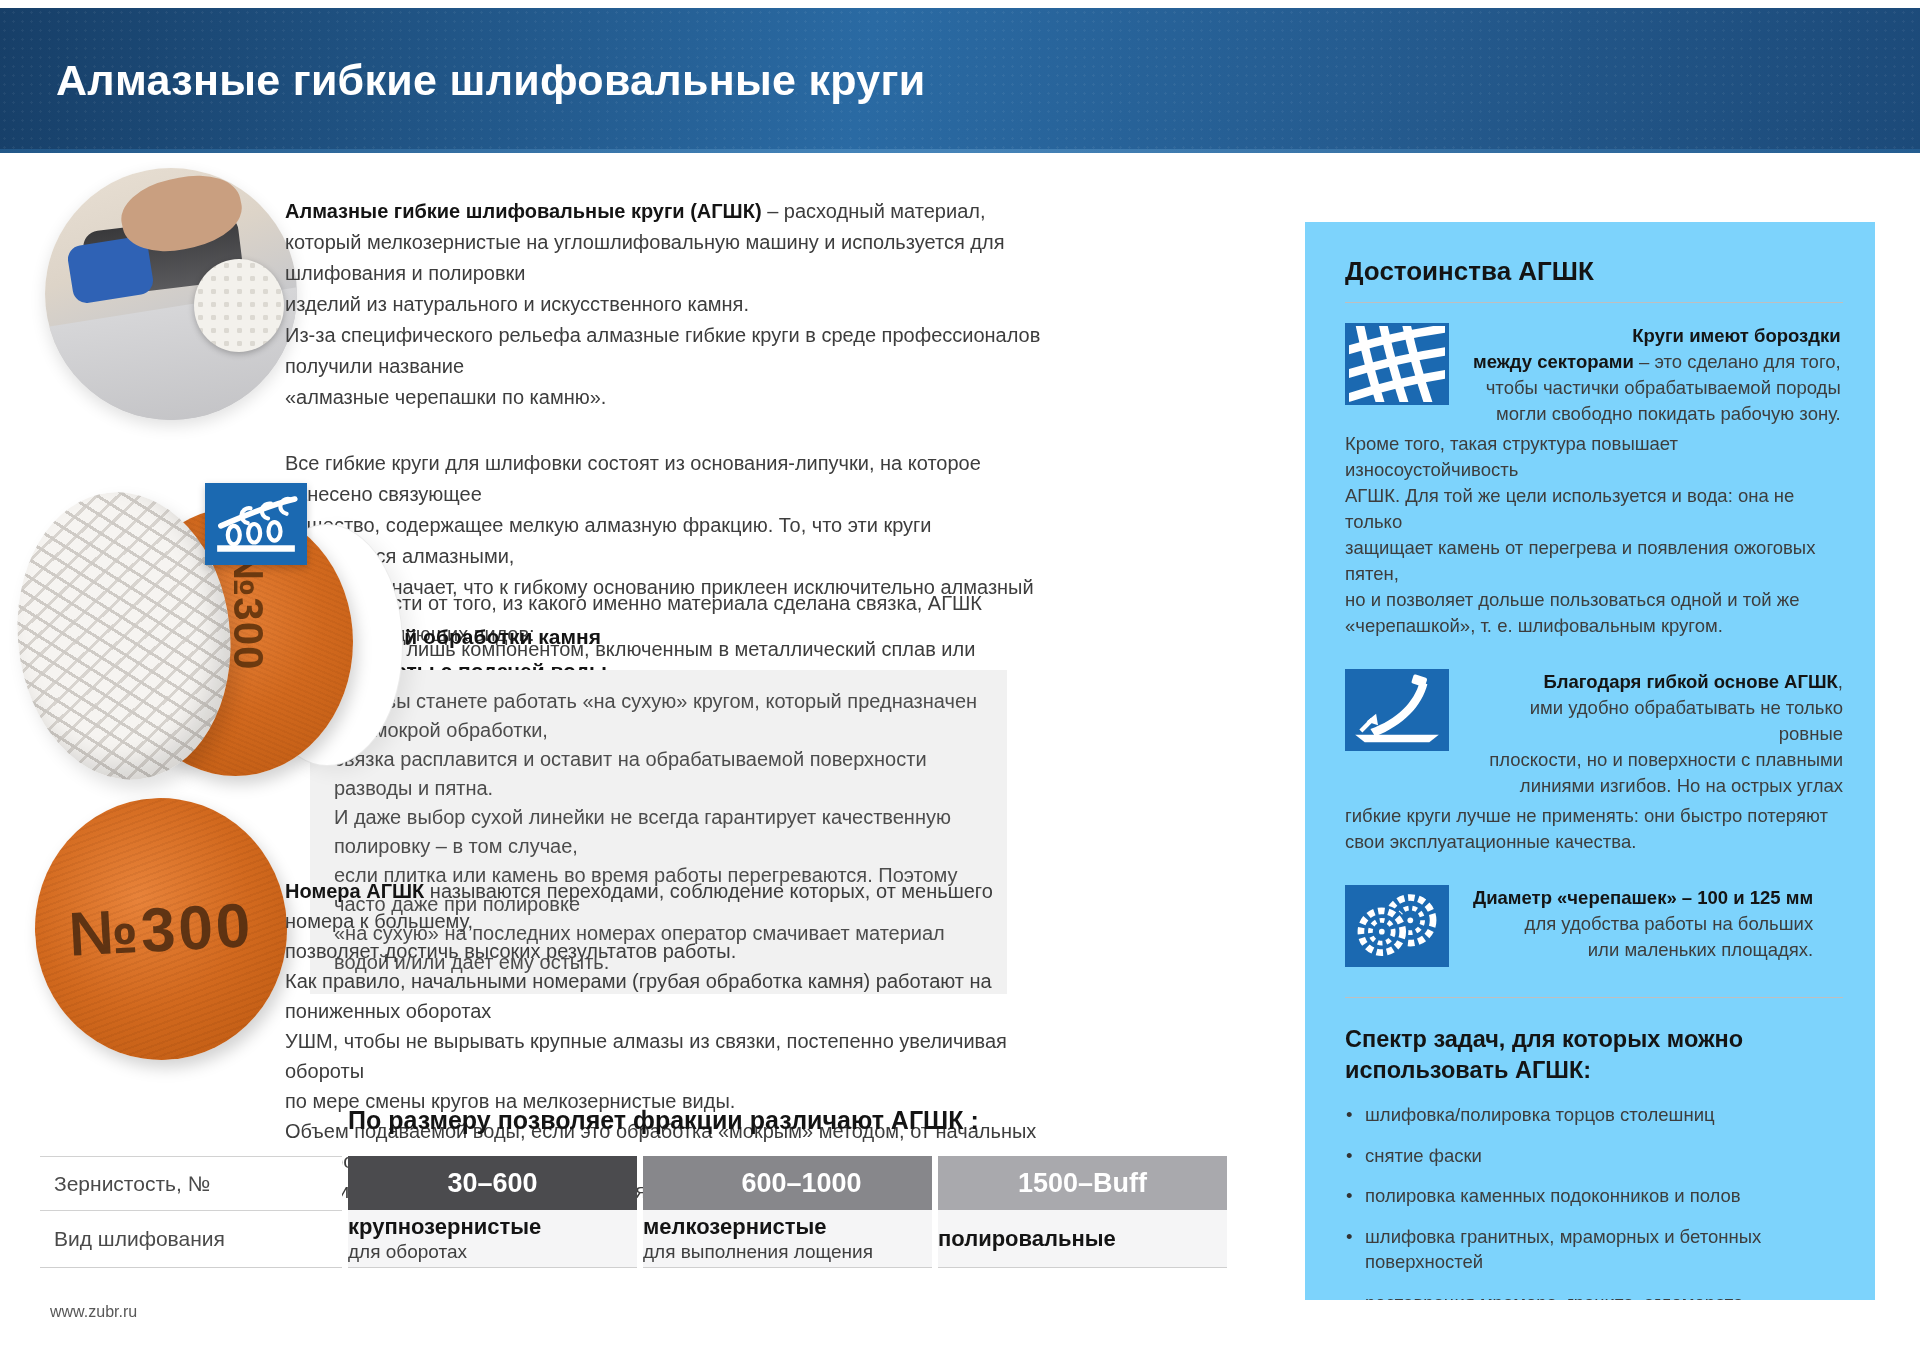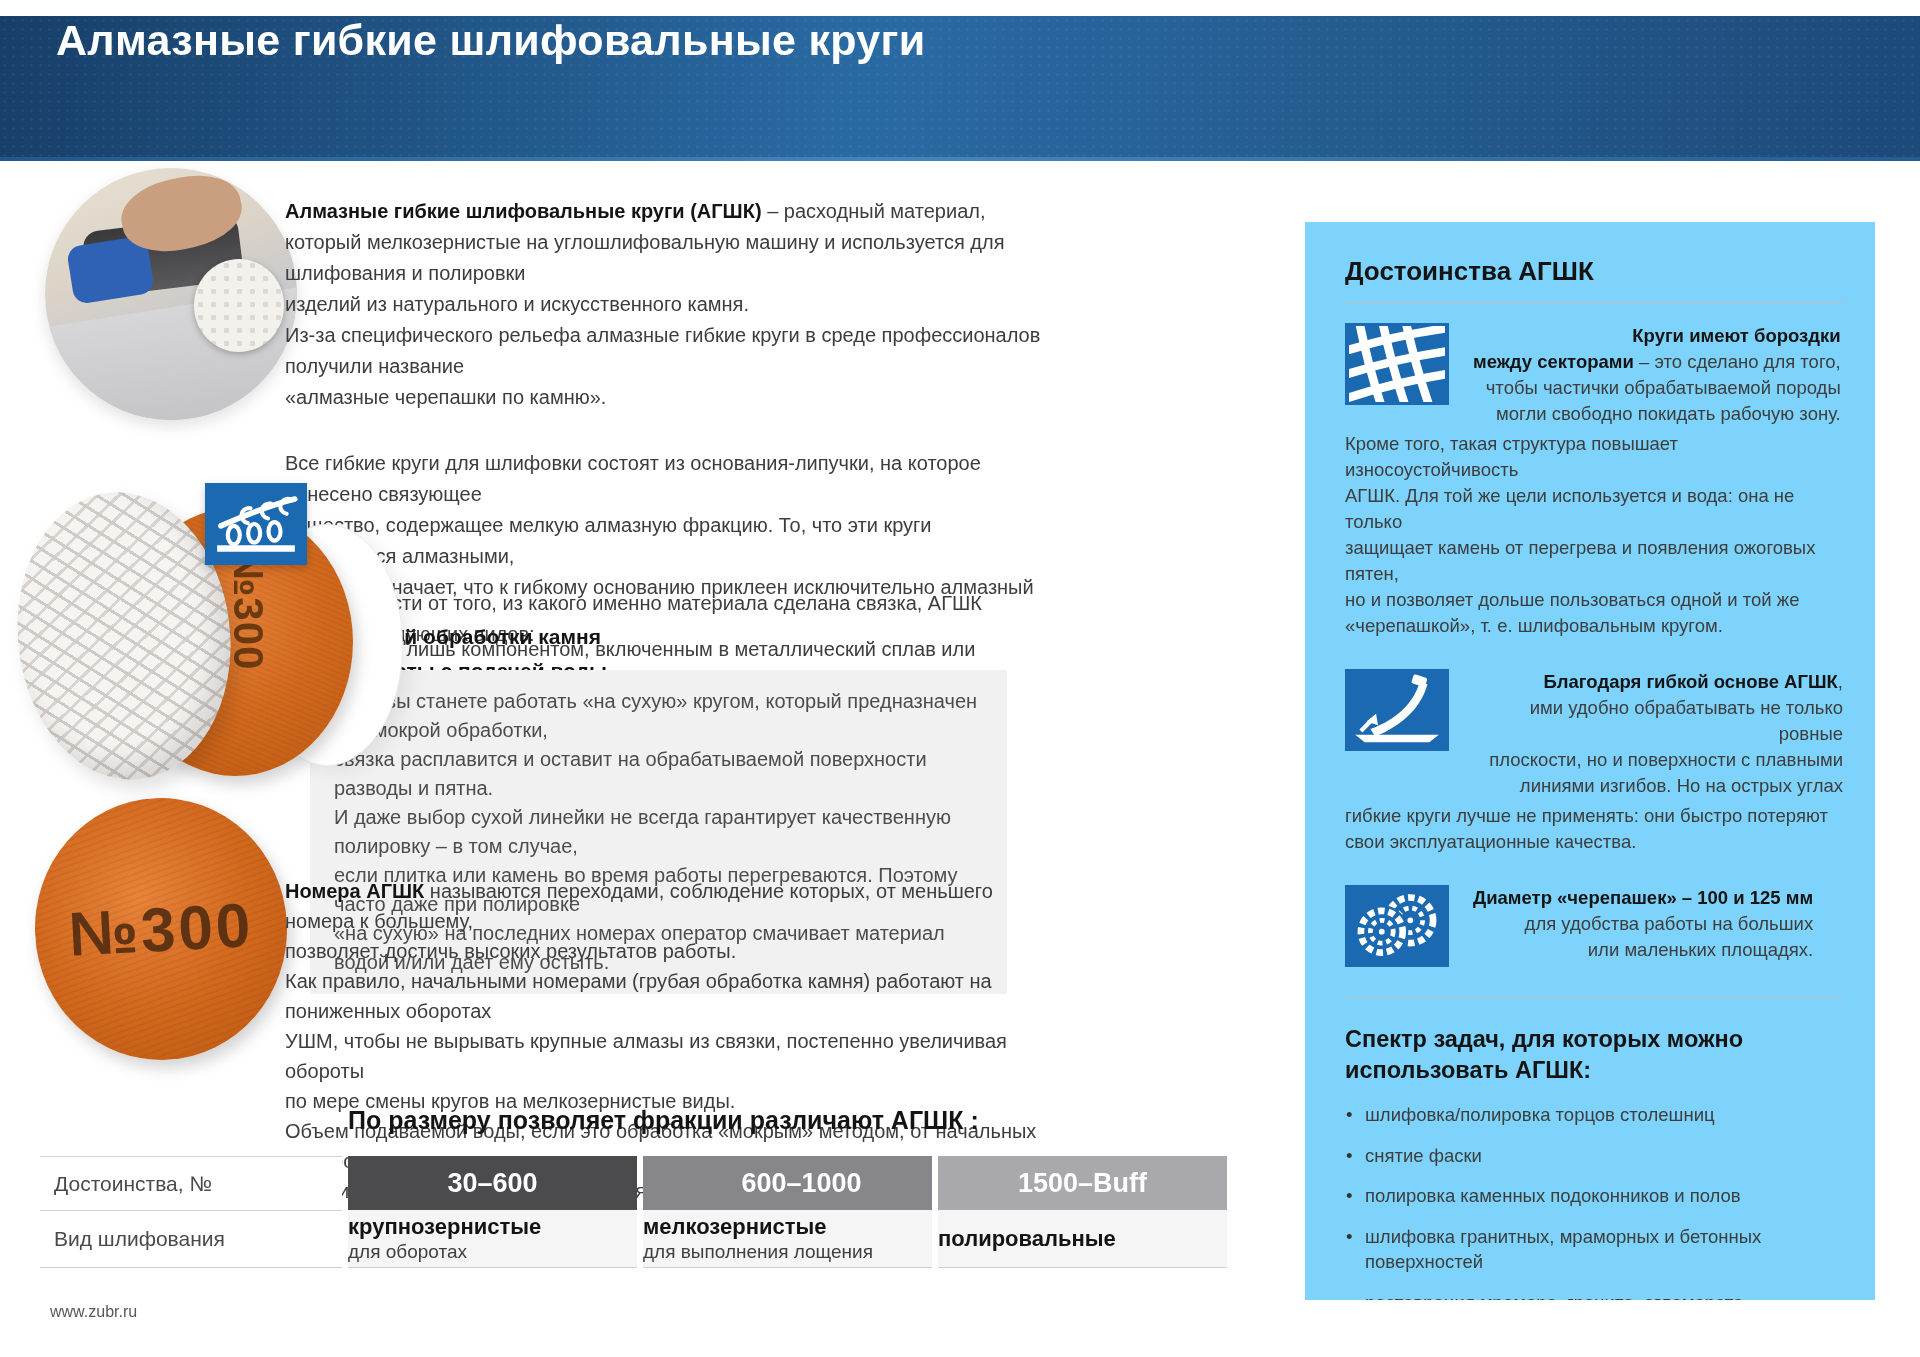--- a/index.html
+++ b/index.html
@@ -3,25 +3,25 @@
 <meta charset="utf-8">
 <style>
   * { margin:0; padding:0; box-sizing:border-box; }
   html,body { background:#ffffff; }
   body { font-family:"Liberation Sans","DejaVu Sans",sans-serif; color:#3d3d3d; }
   #page { position:relative; width:1920px; height:1357px; background:#fff; overflow:hidden; }
   .prelines { white-space:pre-line; }
 
   
   .hdr {
-    position:absolute; left:0; top:16px; width:1920px; height:145px;
+    position:absolute; left:0; top:8px; width:1920px; height:145px;
     background:
       radial-gradient(rgba(255,255,255,0.05) 1px, transparent 1.4px) 0 0/9px 9px,
       linear-gradient(100deg,#173f68 0%, #2a6aa3 45%, #24598c 75%, #1c4a79 100%);
-    display:flex; 
+    display:flex; align-items:center;
   }
   .hdr::after { content:""; position:absolute; left:0; right:0; bottom:0; height:4px;
     background:linear-gradient(90deg,#2f74ad,#6aa7d6,#2f74ad); opacity:.45; }
   .hdr h1 { margin-left:56px; color:#fff; font-size:43px; font-weight:700; letter-spacing:.3px; }
   .brand { position:absolute; right:52px; top:22px; display:flex; flex-direction:column; align-items:flex-end; color:#fff; }
   .brand-row { display:flex; align-items:center; }
   .brand-icon { width:118px; height:84px; margin-right:14px; }
   .brand-name { font-size:72px; font-weight:700; letter-spacing:2px; line-height:.95; }
   .brand-sub { font-size:17px; font-weight:700; letter-spacing:4.5px; margin-top:4px; }
 
@@ -179,21 +179,21 @@
   <p class="body p4 prelines"><b>Номера АГШК</b><span> называются переходами, соблюдение которых, от меньшего номера к большему,
 позволяет достичь высоких результатов работы.
 Как правило, начальными номерами (грубая обработка камня) работают на пониженных оборотах
 УШМ, чтобы не вырывать крупные алмазы из связки, постепенно увеличивая обороты
 по мере смены кругов на мелкозернистые виды.
 Объем подаваемой воды, если это обработка «мокрым» методом, от начальных номеров
 к финишным постепенно уменьшается.</span></p>
 
   <div class="tbl-title">По размеру позволяет фракции различают АГШК :</div>
   <div class="tbl">
-    <div class="lbl">Достоинства, №</div>
+    <div class="lbl">Зернистость, №</div>
     <div class="hd c1">30–600</div>
     <div class="hd c2">600–1000</div>
     <div class="hd c3">1500–Buff</div>
 
     <div class="lbl last">Вид шлифования</div>
     <div class="bd">
       <span class="t">крупнозернистые</span>
       <span class="s">для оборотах</span>
     </div>
     <div class="bd">

